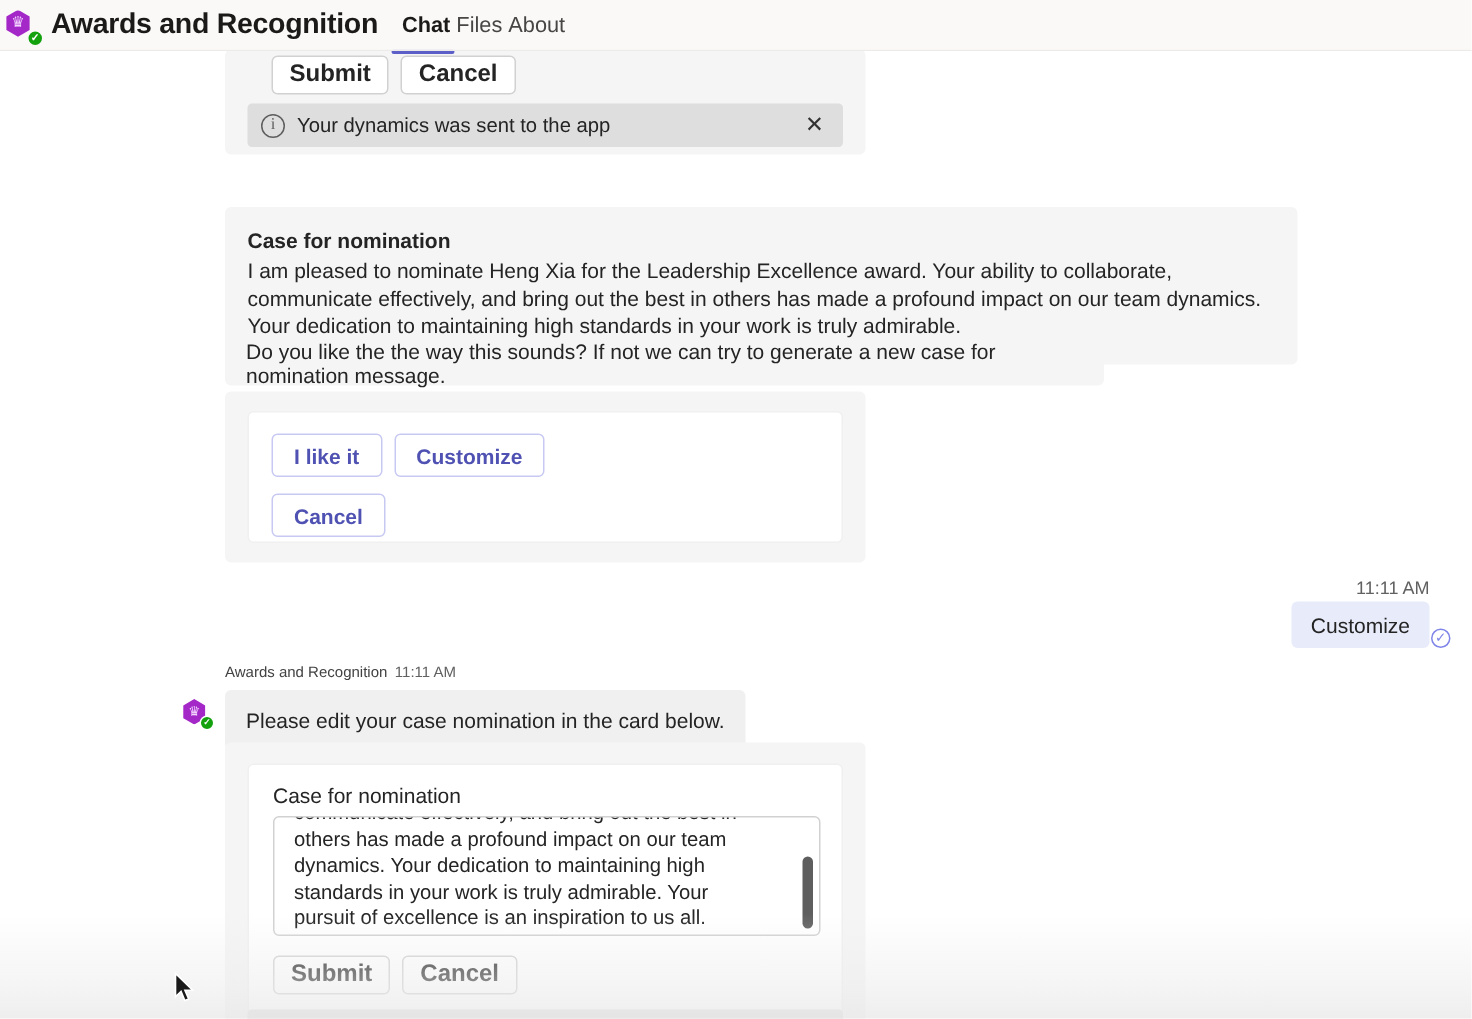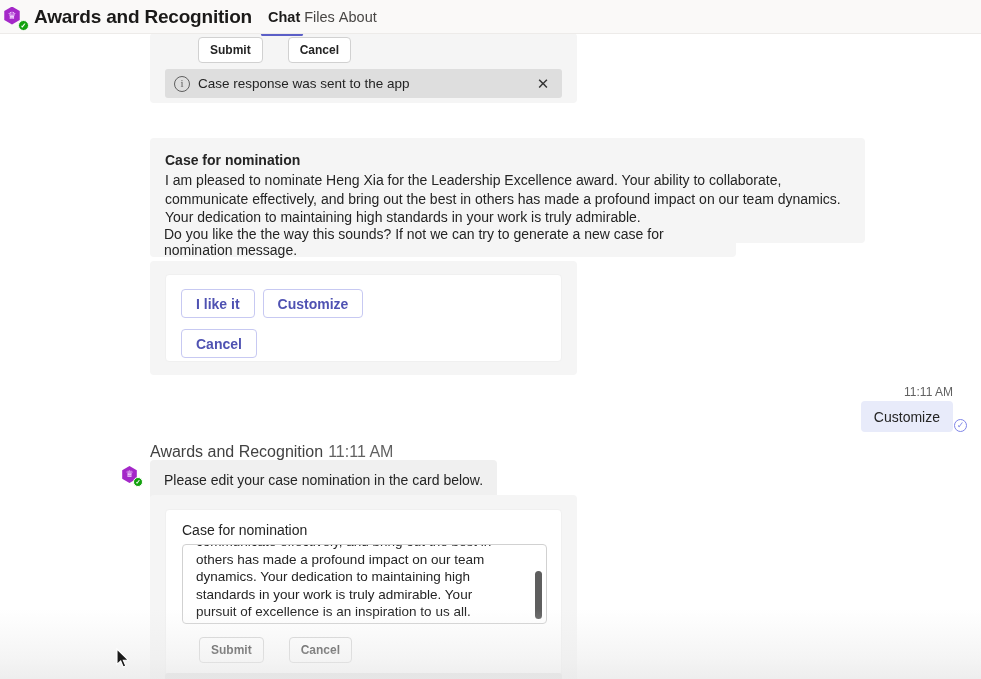--- a/index.html
+++ b/index.html
@@ -87,25 +87,24 @@
   .purple-accent {
     position: absolute; left: 111px; top: 0px;
     width: 42px; height: 3px; background: #5b5fc7; border-radius: 2px;
   }
   .btn-plain {
     display: inline-flex; align-items: center; justify-content: center;
     height: 26px; padding: 0 11px;
     background: #ffffff;
     border: 1px solid #d1d1d1;
     border-radius: 4px;
-    font-size: 12px; font-weight: bold; color: #242424;
+    font-size: 16px; font-weight: bold; color: #242424;
     font-family: "Liberation Sans", sans-serif;
     cursor: pointer;
     white-space: nowrap;
-    margin-left: 17px;
   }
 
   
   .notice {
     display: flex; align-items: center;
     background: #dedede;
     border-radius: 3px;
     height: 29px;
     padding: 0 11px 0 9px;
   }
@@ -185,21 +184,21 @@
   .sent-check {
     position: absolute; right: 14px; top: 386px;
     width: 13px; height: 13px;
     border: 1.1px solid #7f85e8; border-radius: 50%;
     color: #7f85e8; font-size: 9px; line-height: 11px; text-align: center;
   }
 
   
   .in-meta {
     position: absolute; left: 150px; top: 410px;
-    font-size: 16px; color: #616161; white-space: nowrap;
+    font-size: 10px; color: #616161; white-space: nowrap;
   }
   .in-meta .who { color: #424242; }
   .in-meta .when { margin-left: 5px; }
   .in-avatar {
     position: absolute; left: 118px; top: 433px;
     width: 18px; height: 18px;
   }
   .in-avatar .hexicon { width: 17px; height: 17px; font-size: 9px; }
   .in-avatar .presence-dot { border-color: #fff; width: 10px; height: 10px; right: -4px; bottom: -3px; font-size: 6px; }
   #in-bubble {
@@ -277,21 +276,21 @@
 <div class="chat-body">
 
   <div class="card-outer" id="top-clip">
     <div class="purple-accent"></div>
     <div style="position:absolute; left:31px; top:4px; display:flex; gap:8px;">
       <button class="btn-plain">Submit</button>
       <button class="btn-plain">Cancel</button>
     </div>
     <div class="notice" style="position:absolute; left:15px; top:36px; width:397px;">
       <div class="notice-icon">i</div>
-      <div class="notice-text">Case response was sent to the app</div>
+      <div class="notice-text">Your dynamics was sent to the app</div>
       <div class="notice-close">✕</div>
     </div>
   </div>
 
   <div class="card-outer" id="nomination-card">
     <div class="nom-title">Case for nomination</div>
     <div class="nom-body">I am pleased to nominate Heng Xia for the Leadership Excellence award. Your ability to collaborate, communicate effectively, and bring out the best in others has made a profound impact on our team dynamics. Your dedication to maintaining high standards in your work is truly admirable.</div>
   </div>
 
   <div class="card-outer" id="prompt-bubble">

